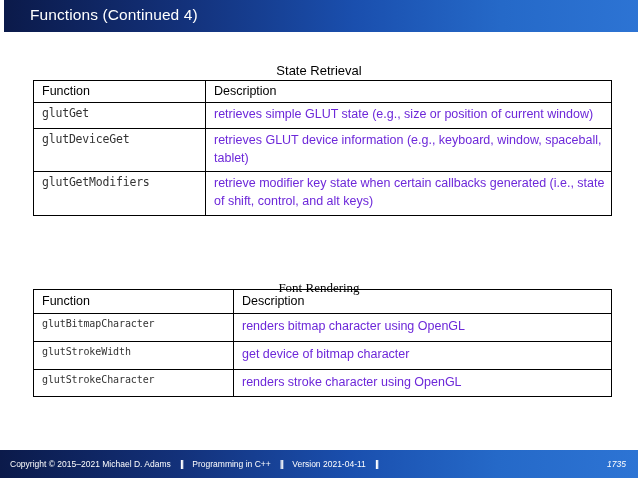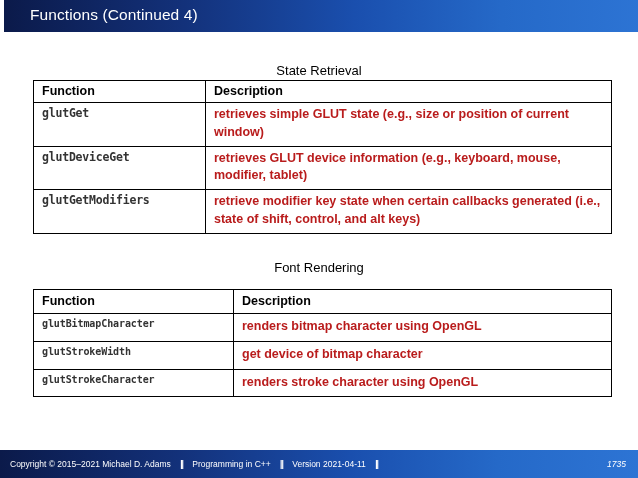--- a/index.html
+++ b/index.html
@@ -52,38 +52,38 @@
   .tbl {
     border-collapse: collapse;
     table-layout: fixed;
     border: 1px solid #000000;
   }
   .tbl td, .tbl th {
     border: 1px solid #000000;
     padding: 3px 6px 4px 8px;
     vertical-align: top;
     text-align: left;
-    font-weight: bold;
+    font-weight: normal;
     margin-top: 8px;
   }
   .hdr td {
     font-size: 12.5px;
     color: #000000;
     padding-top: 3px;
     padding-bottom: 4px;
   }
   .mono {
     font-family: "DejaVu Sans Mono", "Liberation Mono", monospace;
     font-size: 11.5px;
     color: #333333;
     letter-spacing: -0.2px;
   }
   .desc {
     font-size: 12.5px;
-    color: #b91c1c;
+    color: #6d28d9;
     line-height: 1.42;
   }
 
   
   #table-state-retrieval {
     position: absolute;
     left: 33px;
     top: 48px;
     width: 578px;
   }
@@ -94,22 +94,23 @@
     position: absolute;
     left: 0;
     top: 31px;
     width: 638px;
   }
 
   
   .cap2 {
     position: absolute;
     left: 0;
-    top: 228px;
-    width: 638px;
+    top: 248px;
+    width: 638px;
+    font-family: Liberation Serif, serif;
   }
   #table-font-rendering {
     position: absolute;
     left: 33px;
     top: 257px;
     width: 578px;
   }
   #table-font-rendering col.c1 { width: 200px; }
   #table-font-rendering col.c2 { width: 378px; }
   #table-font-rendering .mono { font-size: 10px; letter-spacing: -0.1px; }
@@ -165,21 +166,21 @@
       <tr class="hdr">
         <td>Function</td>
         <td>Description</td>
       </tr>
       <tr>
         <td class="mono">glutGet</td>
         <td class="desc">retrieves simple GLUT state (e.g., size or position of current window)</td>
       </tr>
       <tr>
         <td class="mono">glutDeviceGet</td>
-        <td class="desc">retrieves GLUT device information (e.g., keyboard, mouse, modifier, tablet)</td>
+        <td class="desc">retrieves GLUT device information (e.g., keyboard, window, spaceball, tablet)</td>
       </tr>
       <tr>
         <td class="mono">glutGetModifiers</td>
         <td class="desc">retrieve modifier key state when certain callbacks generated (i.e., state of shift, control, and alt keys)</td>
       </tr>
     </tbody>
   </table>
 
   <div class="section-caption cap2">Font Rendering</div>
 

